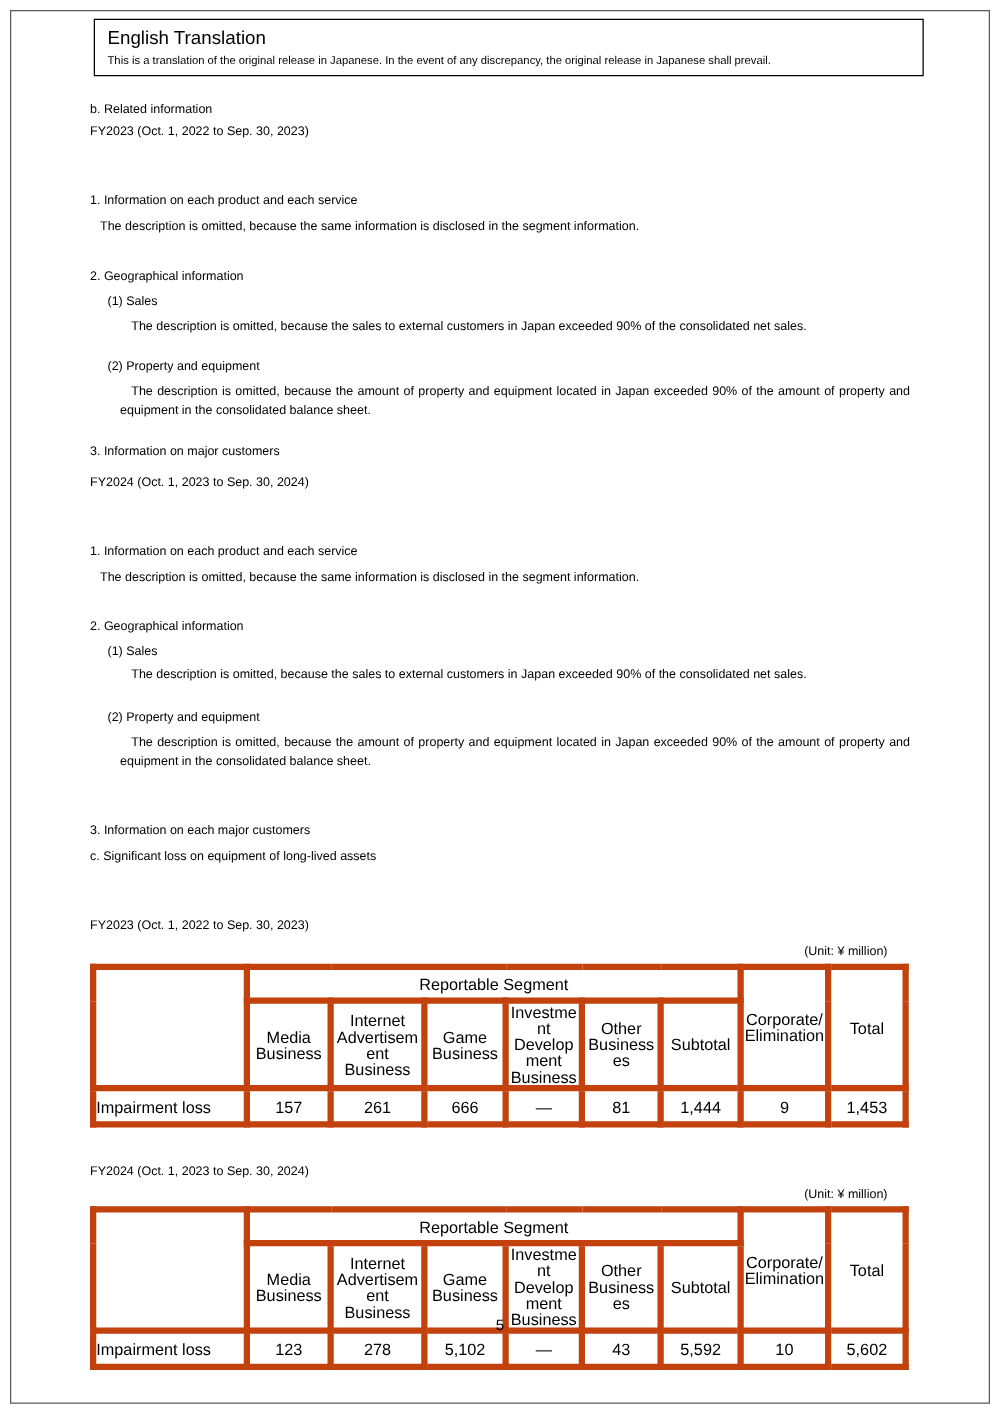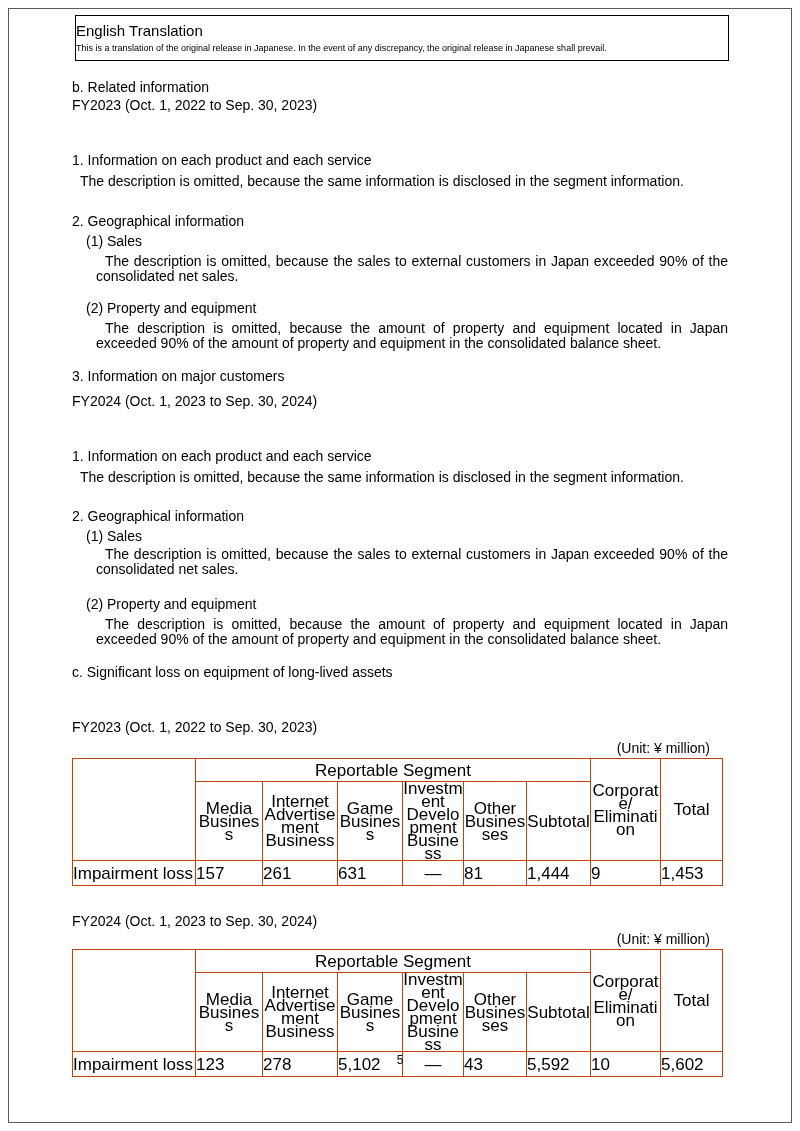--- a/index.html
+++ b/index.html
@@ -1,44 +1,44 @@
 <!DOCTYPE html>
 <html><head>
 <meta charset="utf-8">
 <style>
   html,body{margin:0;padding:0;}
   body{background:#ffffff;font-family:"Liberation Sans", sans-serif;color:#000;}
   .page{position:relative;width:800px;height:1131px;background:#fff;overflow:hidden;font-size:11px;}
   .frame{position:absolute;inset:8px;border:1px solid #5a5a5a;pointer-events:none;}
   .content{position:absolute;left:72px;right:72px;top:15px;}
 
-  .notice{border:1px solid #000;width:642px;margin-left:3px;padding:5px 10px 6px 0;margin-bottom:19px;}
+  .notice{border:1px solid #000;width:642px;margin-left:3px;padding:5px 10px 6px 10px;margin-bottom:19px;}
   .notice-title{font-size:15px;line-height:20px;margin-bottom:2px;}
   .notice-note{font-size:9px;line-height:11px;}
 
-  p{margin:0;line-height:15px;font-size:14px;}
+  p{margin:0;line-height:15px;font-size:10px;}
   .i8{margin-left:8px;}
   .i14{margin-left:14px;}
   .para{margin-left:24px;text-indent:9px;text-align:justify;}
   .para-s{margin-left:33px;}
   .tall{line-height:26px;}
   .unit{text-align:right;padding-right:18px;}
 
   .mb2{margin-bottom:2px;}  .mb3{margin-bottom:3px;}  .mb4{margin-bottom:4px;}
   .mb5{margin-bottom:5px;}  .mb6{margin-bottom:6px;margin-top:40px;}  .mb7{margin-bottom:7px;}
   .mb10{margin-bottom:10px;}.mb17{margin-bottom:17px;}.mb18{margin-bottom:18px;}.mb20{margin-bottom:20px;}.mb22{margin-bottom:22px;}
   .mb24{margin-bottom:24px;}.mb25{margin-bottom:25px;}.mb28{margin-bottom:28px;}
 
   table.seg{border-collapse:collapse;table-layout:fixed;width:650px;}
-  table.seg td{border:1px solid #c2410c;font-size:17px;line-height:13px;vertical-align:middle;
+  table.seg td{border:5px solid #c2410c;font-size:13px;line-height:13px;vertical-align:middle;
                overflow-wrap:break-word;word-wrap:break-word;padding:0;}
   td.hc{text-align:center;padding:3px 3px;}
   tr.h1 td{height:22px;}
   td.rowlabel{padding:5px 4px 5px 8px;height:24px;}
-  td.num{text-align:left;padding:5px 6px 5px 2px;height:24px;}
+  td.num{text-align:center;padding:5px 6px 5px 2px;height:24px;}
   td.dash{text-align:center;padding:5px 2px;}
   .pagenum{position:absolute;left:0;right:0;top:1053px;text-align:center;font-size:12px;}
 </style>
 </head>
 <body>
 
 <div class="page">
   <div class="frame"></div>
   <div class="content">
 
@@ -60,20 +60,21 @@
     <p class="mb10">3. Information on major customers</p>
 
     <p class="mb5">FY2024 (Oct. 1, 2023 to Sep. 30, 2024)</p>
     <p class="mb6">1. Information on each product and each service</p>
     <p class="i8 mb24">The description is omitted, because the same information is disclosed in the segment information.</p>
     <p class="mb5">2. Geographical information</p>
     <p class="i14 mb3">(1) Sales</p>
     <p class="para mb20">The description is omitted, because the sales to external customers in Japan exceeded 90% of the consolidated net sales.</p>
     <p class="i14 mb5">(2) Property and equipment</p>
     <p class="para mb18">The description is omitted, because the amount of property and equipment located in Japan exceeded 90% of the amount of property and equipment in the consolidated balance sheet.</p>
+    <p class="mb6">3. Information on each major customers</p>
 
     <p class="mb4">c. Significant loss on equipment of long-lived assets</p>
     <p class="mb6">FY2023 (Oct. 1, 2022 to Sep. 30, 2023)</p>
     <p class="unit mb2">(Unit: ¥ million)</p>
 
     <table class="seg mb28">
       <colgroup>
         <col style="width:123px">
           <col style="width:67px">
           <col style="width:75px">
@@ -96,21 +97,21 @@
         <td class="hc">Internet Advertisement Business</td>
         <td class="hc">Game Business</td>
         <td class="hc">Investment Development Business</td>
         <td class="hc">Other Businesses</td>
         <td class="hc">Subtotal</td>
       </tr>
       <tr>
         <td class="rowlabel">Impairment loss</td>
         <td class="num">157</td>
         <td class="num">261</td>
-        <td class="num">631</td>
+        <td class="num">666</td>
         <td class="dash">—</td>
         <td class="num">81</td>
         <td class="num">1,444</td>
         <td class="num">9</td>
         <td class="num">1,453</td>
       </tr>
     </tbody>
       </table>
 
     <p class="mb3">FY2024 (Oct. 1, 2023 to Sep. 30, 2024)</p>

